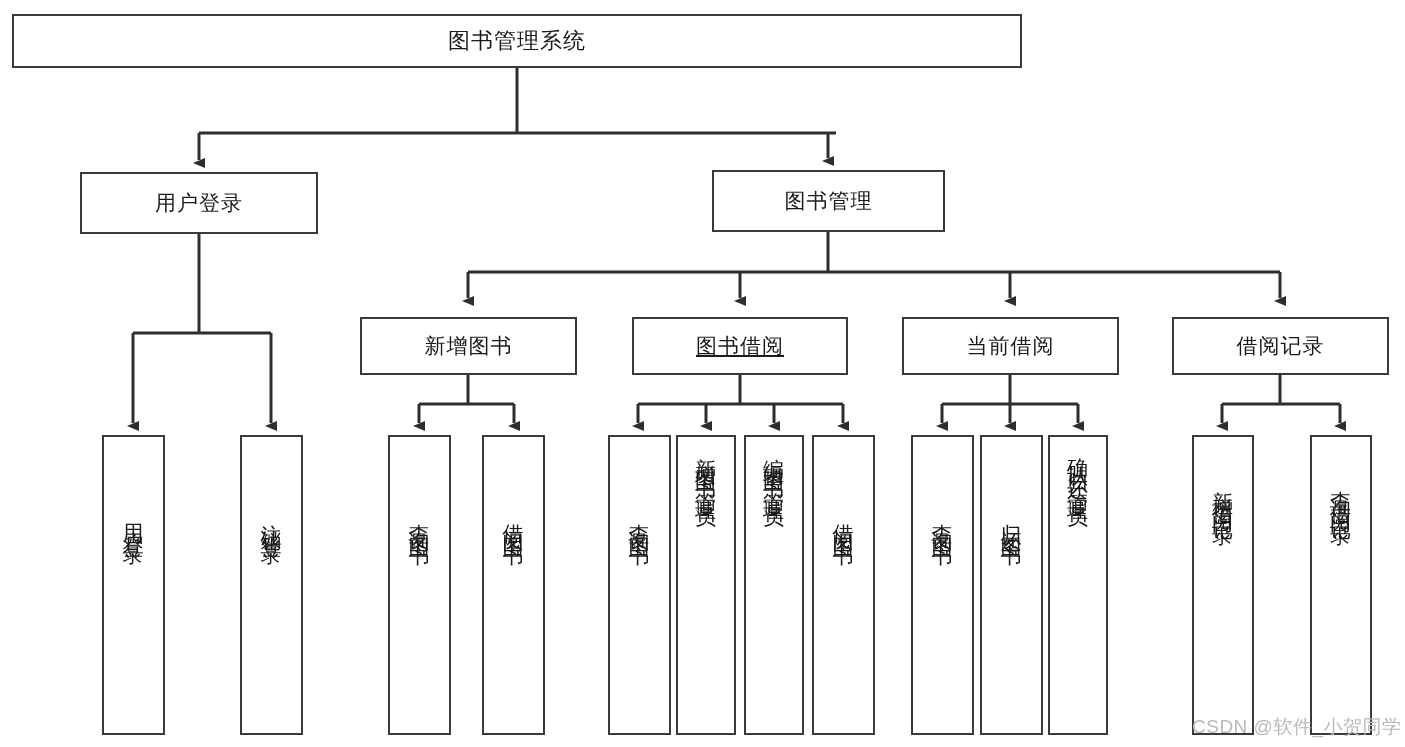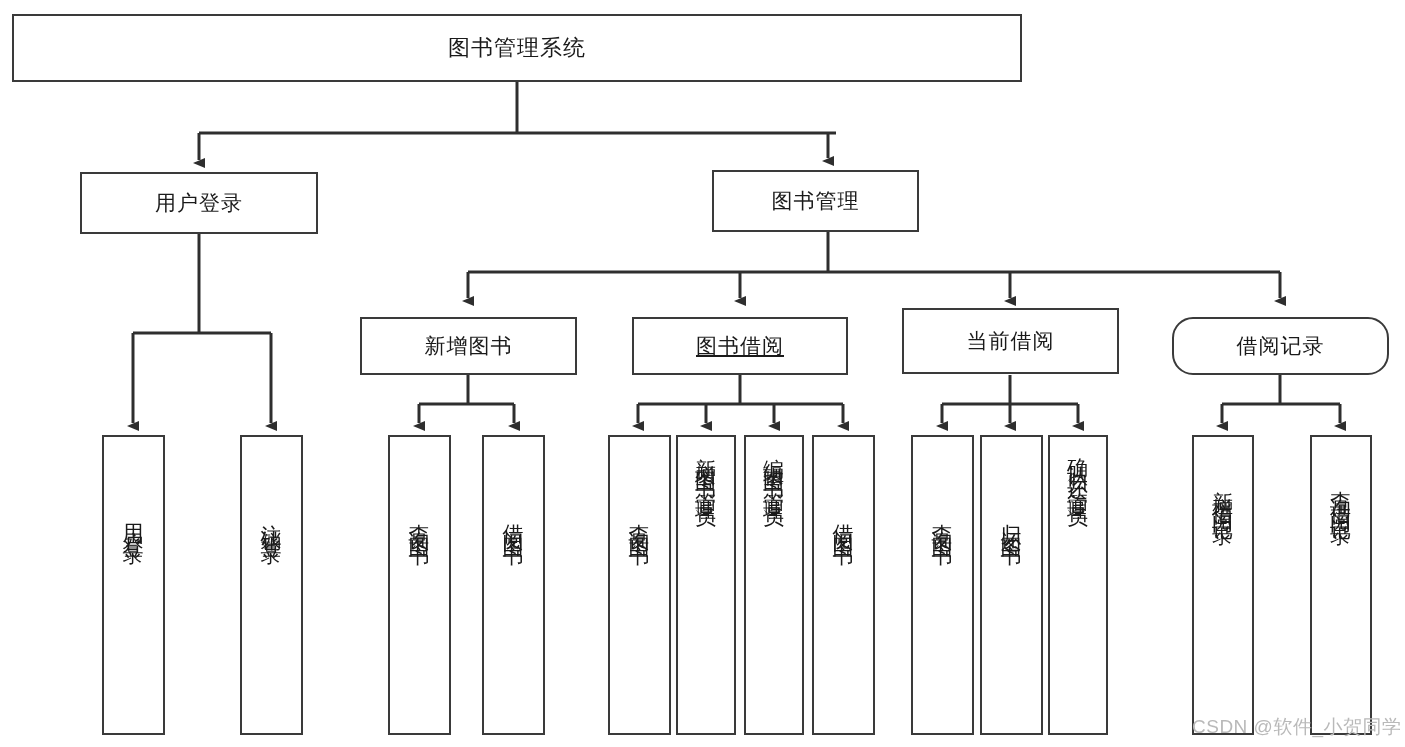--- a/index.html
+++ b/index.html
@@ -119,45 +119,45 @@
       <path d="M1010,404 L1010,423" marker-end="url(#arrow)"></path>
       <path d="M1078,404 L1078,423" marker-end="url(#arrow)"></path>
 
       <path d="M1280,375 L1280,404"></path>
       <path d="M1222,404 L1340,404"></path>
       <path d="M1222,404 L1222,423" marker-end="url(#arrow)"></path>
       <path d="M1340,404 L1340,423" marker-end="url(#arrow)"></path>
     </g>
   </svg>
 
-  <div class="node horiz root" style="left:12px; top:14px; width:1010px; height:68px;">
+  <div class="node horiz root" style="left:12px; top:14px; width:1010px; height:54px;">
     <span class="label">图书管理系统</span>
   </div>
 
   <div class="node horiz" style="left:80px; top:172px; width:238px; height:62px;">
     <span class="label">用户登录</span>
   </div>
 
-  <div class="node horiz" style="left:712px; top:170px; width:207px; height:62px;">
+  <div class="node horiz" style="left:712px; top:170px; width:233px; height:62px;">
     <span class="label">图书管理</span>
   </div>
 
   <div class="node horiz" style="left:360px; top:317px; width:217px; height:58px;">
     <span class="label">新增图书</span>
   </div>
 
   <div class="node horiz" style="left:632px; top:317px; width:216px; height:58px;text-decoration:underline;">
     <span class="label">图书借阅</span>
   </div>
 
-  <div class="node horiz" style="left:902px; top:308px; width:217px; height:66px;align-items:center;">
+  <div class="node horiz" style="left:902px; top:317px; width:217px; height:58px;align-items:center;">
     <span class="label">当前借阅</span>
   </div>
 
-  <div class="node horiz" style="left:1172px; top:317px; width:217px; height:58px;border-radius:21px;">
+  <div class="node horiz" style="left:1172px; top:317px; width:217px; height:58px;">
     <span class="label">借阅记录</span>
   </div>
 
   <div class="node vert" style="left:102px; top:435px; width:63px; height:300px; padding-top:70px;">
     <span class="label">用户登录</span>
   </div>
 
   <div class="node vert" style="left:240px; top:435px; width:63px; height:300px; padding-top:70px;">
     <span class="label">注销登录</span>
   </div>

